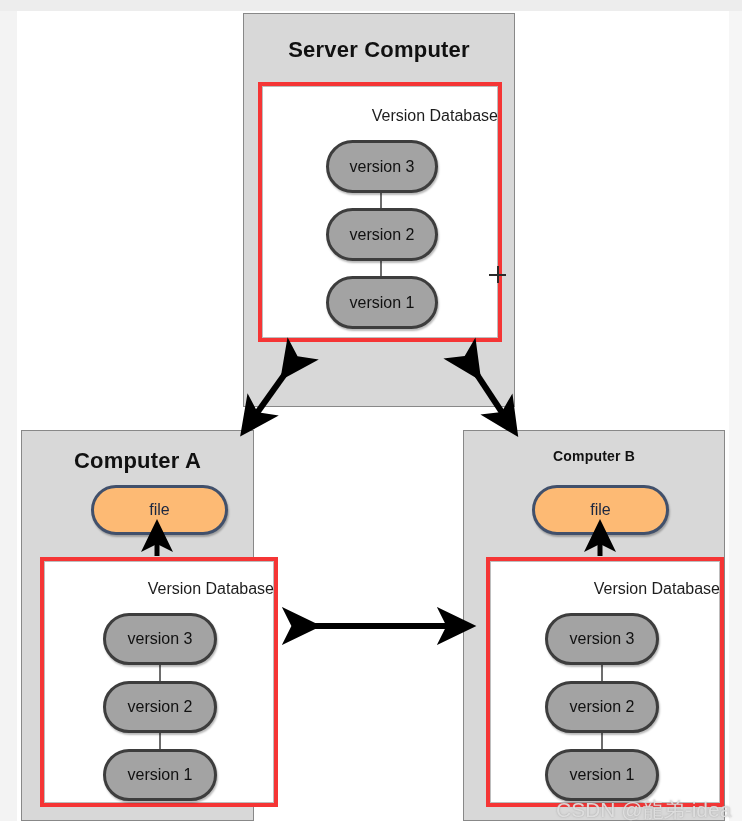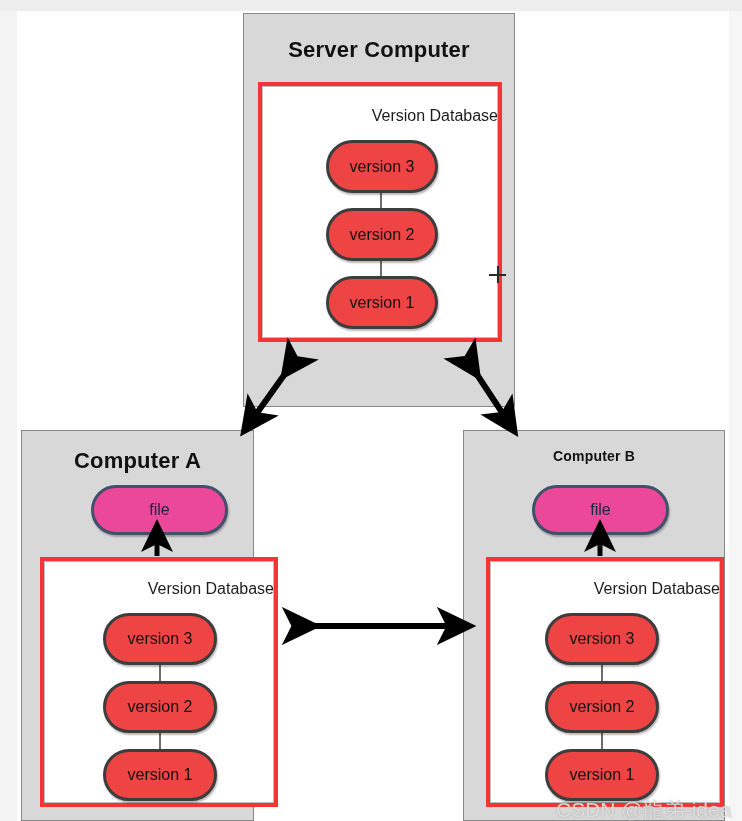--- a/index.html
+++ b/index.html
@@ -74,31 +74,31 @@
     width: 100%;
     text-align: right;
     color: #1d1d1d;
     font-weight: normal;
   }
 
   
   .pill {
     position: absolute;
     box-sizing: border-box;
-    background: #ef4444;
+    background: #a3a3a3;
     border: 3px solid #3d3d3d;
     border-radius: 999px;
     display: flex;
     align-items: center;
     justify-content: center;
     color: #111111;
     box-shadow: 1px 2px 2px rgba(0,0,0,0.28);
   }
   .pill.file {
-    background: #ec4899;
+    background: #fdba74;
     border-color: #41506b;
     color: #1b2740;
   }
 
   
   .link-v {
     position: absolute;
     width: 2px;
     background: #6d6d6d;
   }

